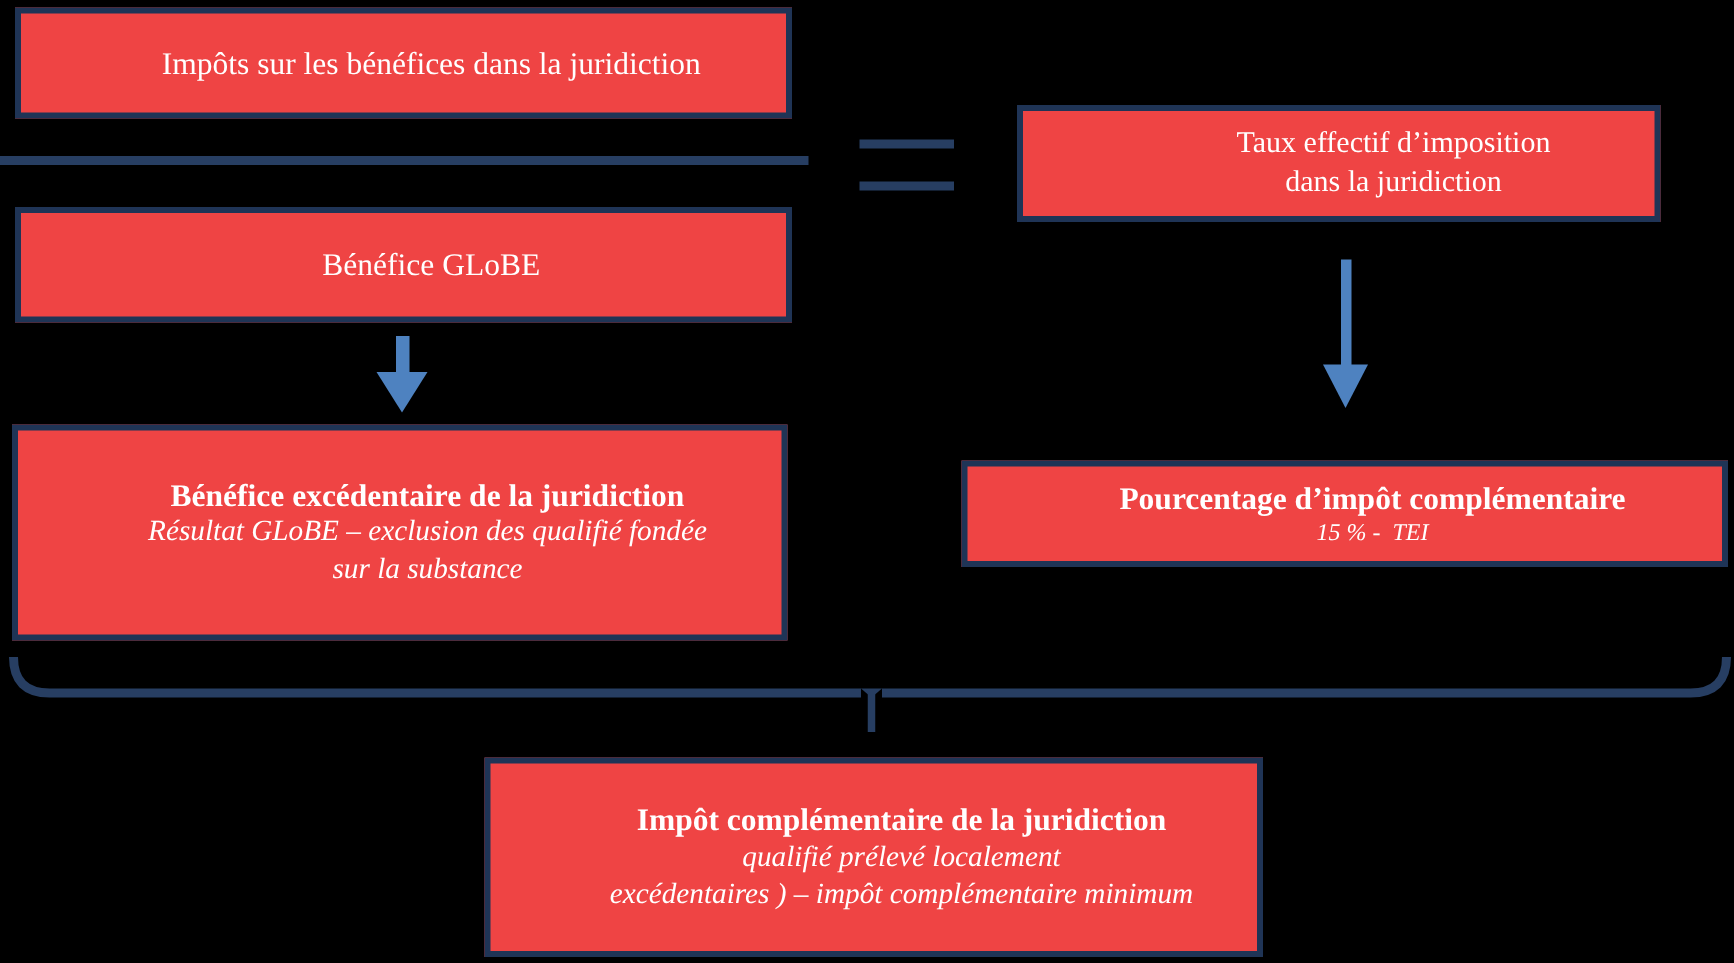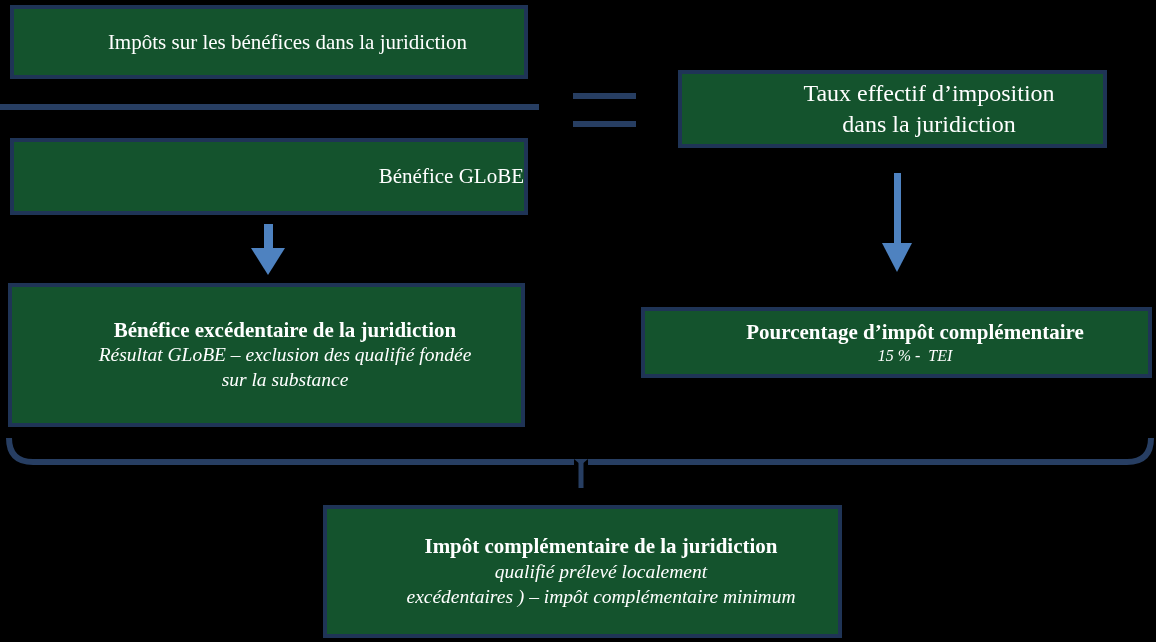--- a/index.html
+++ b/index.html
@@ -7,52 +7,52 @@
     position: relative;
     width: 1156px;
     height: 642px;
     background: #000000;
     overflow: hidden;
     font-family: "Liberation Serif", "DejaVu Serif", serif;
     color: #ffffff;
   }
   .box {
     position: absolute;
-    background: #14532d;
+    background: #ef4444;
     border: 4px solid #1f3456;
     box-sizing: border-box;
     display: flex;
     flex-direction: column;
     align-items: center;
     justify-content: center;
     text-align: center;
     line-height: 1.28;
     padding-left: 37px;
   }
   .label  { font-size: 21px; white-space: pre-wrap; }
-  .label2 { font-size: 24px; white-space: pre-wrap; margin-left: 36px; }
+  .label2 { font-size: 20px; white-space: pre-wrap; margin-left: 36px; }
   .title  { font-size: 21px; font-weight: bold; white-space: pre-wrap; }
   .sub    { font-size: 19.5px; font-style: italic; white-space: pre-wrap; }
 
   
   .hline {
     position: absolute;
     background: #273e62;
   }
   
   .eqbar {
     position: absolute;
     width: 63px;
     height: 6px;
     background: #273e62;
   }
   .arrow-svg, .brace-svg { position: absolute; display: block; }
 
   #box-covered-taxes   { left: 10px;  top: 5px;   width: 518px; height: 74px; }
-  #box-globe-income    { left: 10px;  top: 138px; width: 518px; height: 77px; align-items: flex-end; }
+  #box-globe-income    { left: 10px;  top: 138px; width: 518px; height: 77px; }
   #box-etr             { left: 678px; top: 70px;  width: 429px; height: 78px; }
   #box-excess-profit   { left: 8px;   top: 283px; width: 517px; height: 144px; }
   #box-topup-pct       { left: 641px; top: 307px; width: 511px; height: 71px; }
   #box-topup-tax       { left: 323px; top: 505px; width: 519px; height: 133px; }
 
   #fraction-bar { left: 0; top: 104px; width: 539px; height: 6px; }
   #eq-top { left: 573px; top: 93px; }
   #eq-bot { left: 573px; top: 121px; }
 
   #arrow-left  { left: 248px; top: 222px; }

